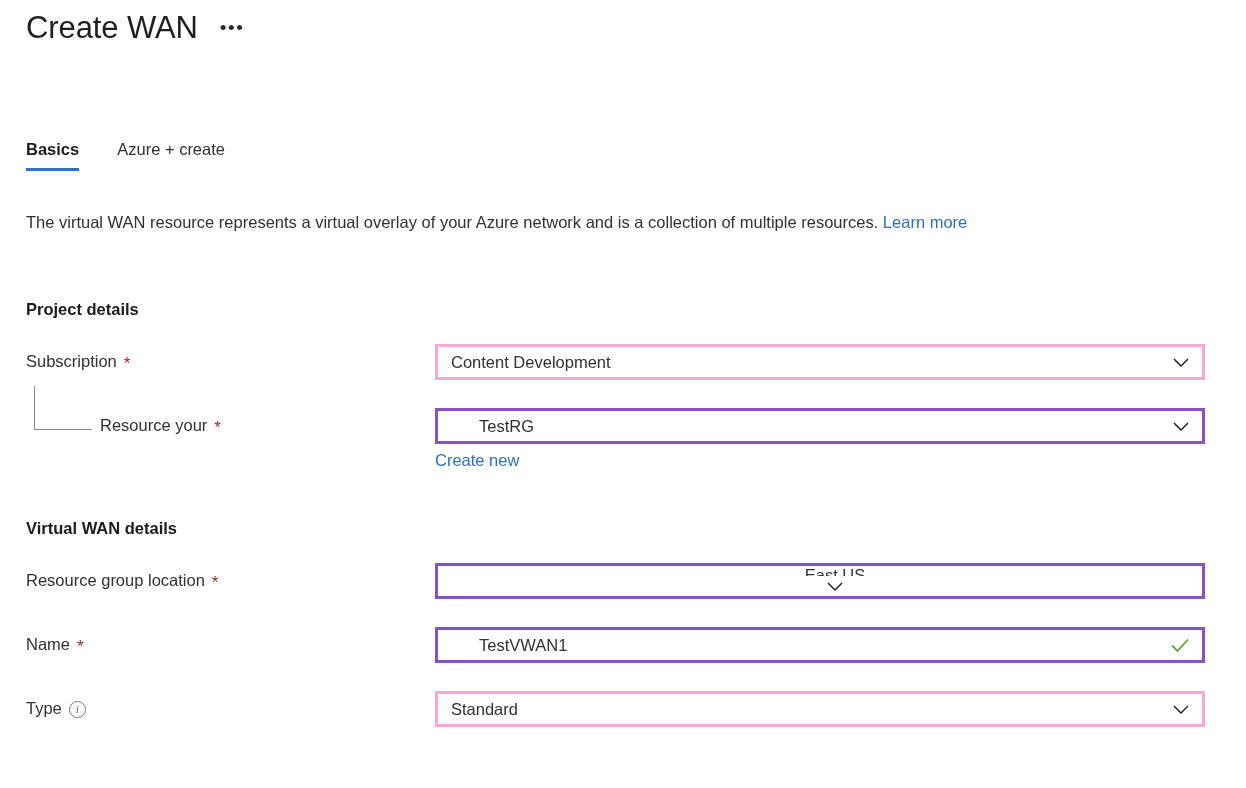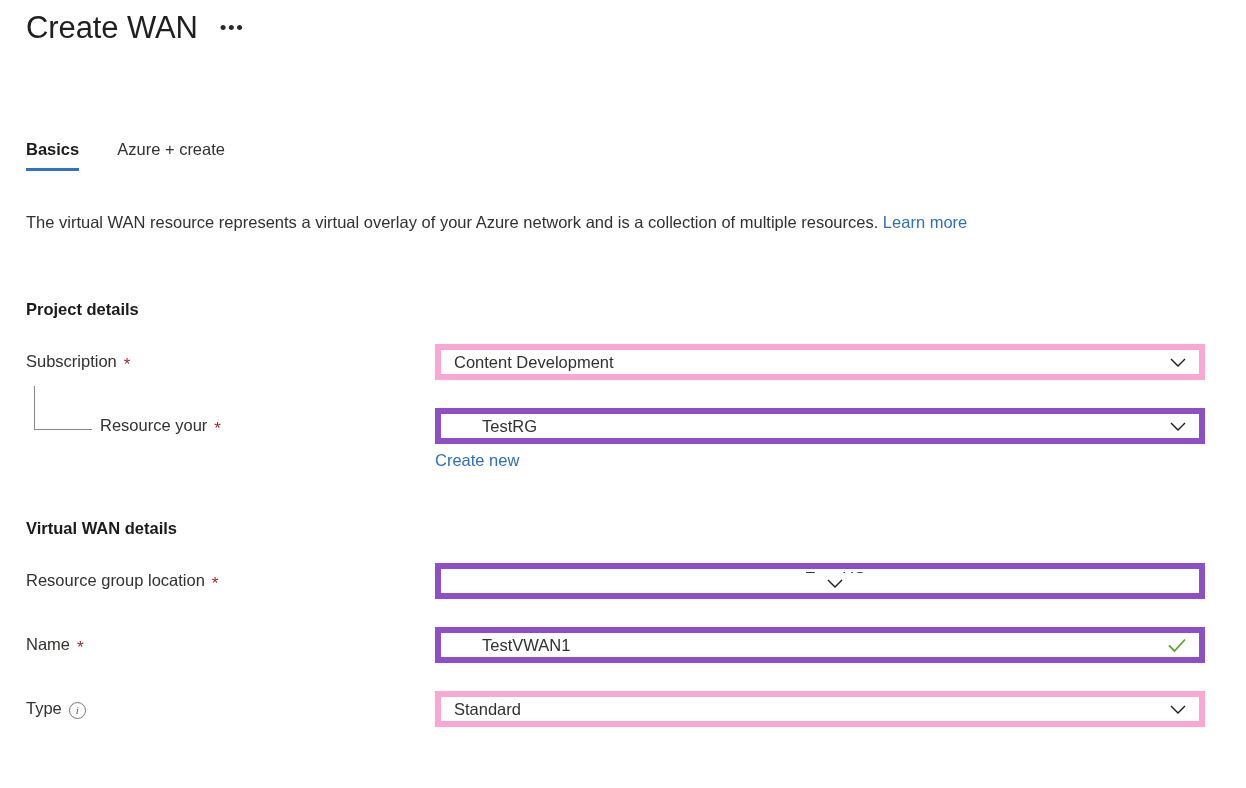--- a/index.html
+++ b/index.html
@@ -106,21 +106,21 @@
     font-size: 16.5px;
     font-weight: bold;
     color: #1b1b1b;
   }
   .field-label {
     position: absolute;
     font-size: 16.5px;
     color: #323130;
     white-space: nowrap;
     display: flex;
-    align-items: flex-end;
+    align-items: center;
     gap: 7px;
   }
   .req-star {
     color: #a4262c;
     font-size: 17px;
     line-height: 1;
     position: relative;
     top: 2px;
   }
   .info-icon {
@@ -139,21 +139,21 @@
     position: relative;
     top: 1px;
   }
 
   
   .control {
     position: absolute;
     left: 435px;
     width: 770px;
     height: 36px;
-    border: 6px solid #f9a8d4;
+    border: 3px solid #f9a8d4;
     background: #ffffff;
     display: flex;
     align-items: center;
     padding: 0 11px 0 13px;
     font-size: 16.5px;
     color: #323130;
     cursor: pointer;
   }
   .control.focused { border-color: #8e4ec6; padding-left: 41px; }
   .control .value {

